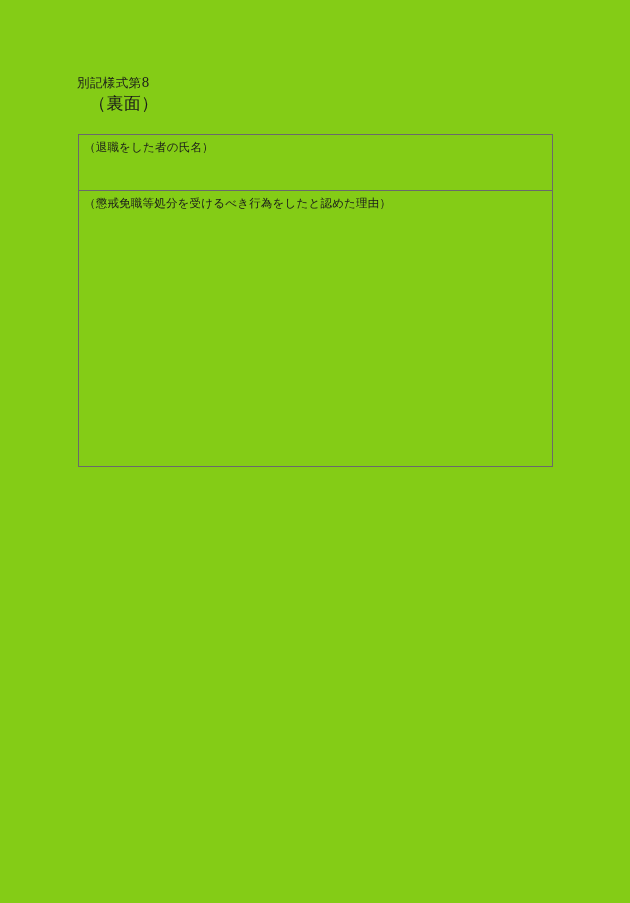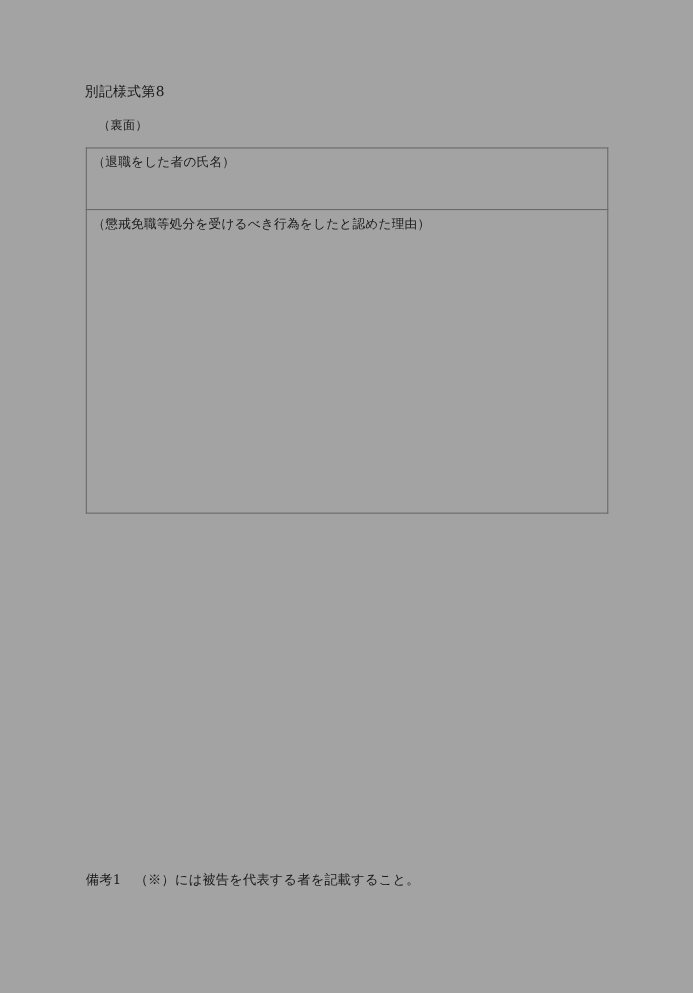--- a/index.html
+++ b/index.html
@@ -4,38 +4,38 @@
 <style>
   html, body {
     margin: 0;
     padding: 0;
     background: #fcfcfc;
   }
   .page {
     position: relative;
     width: 630px;
     height: 903px;
-    background: #a3a3a3;
+    background: #84cc16;
     font-family: "DejaVu Serif", "Liberation Serif", serif;
     color: #1a1a1a;
     overflow: hidden;
   }
   .doc-title {
     position: absolute;
     left: 77px;
     top: 73px;
     font-size: 12.5px;
     line-height: 20px;
     letter-spacing: 0.4px;
   }
   .doc-side {
     position: absolute;
     left: 89px;
-    top: 104px;
-    font-size: 11px;
+    top: 93px;
+    font-size: 17px;
     line-height: 20px;
     letter-spacing: 0.4px;
   }
   table.form-table {
     position: absolute;
     left: 78px;
     top: 134px;
     width: 475px;
     border-collapse: collapse;
     table-layout: fixed;
@@ -81,16 +81,15 @@
       </tr>
       <tr>
         <td class="cell-reason">
           <span class="cell-line">（懲戒免職等処分を受けるべき行為をしたと認めた理由）</span>
         </td>
       </tr>
     </tbody>
   </table>
 
   <div class="notes">
-    <div class="note-line">備考1　（※）には被告を代表する者を記載すること。</div>
   </div>
 
 </div>
 
 </body></html>

